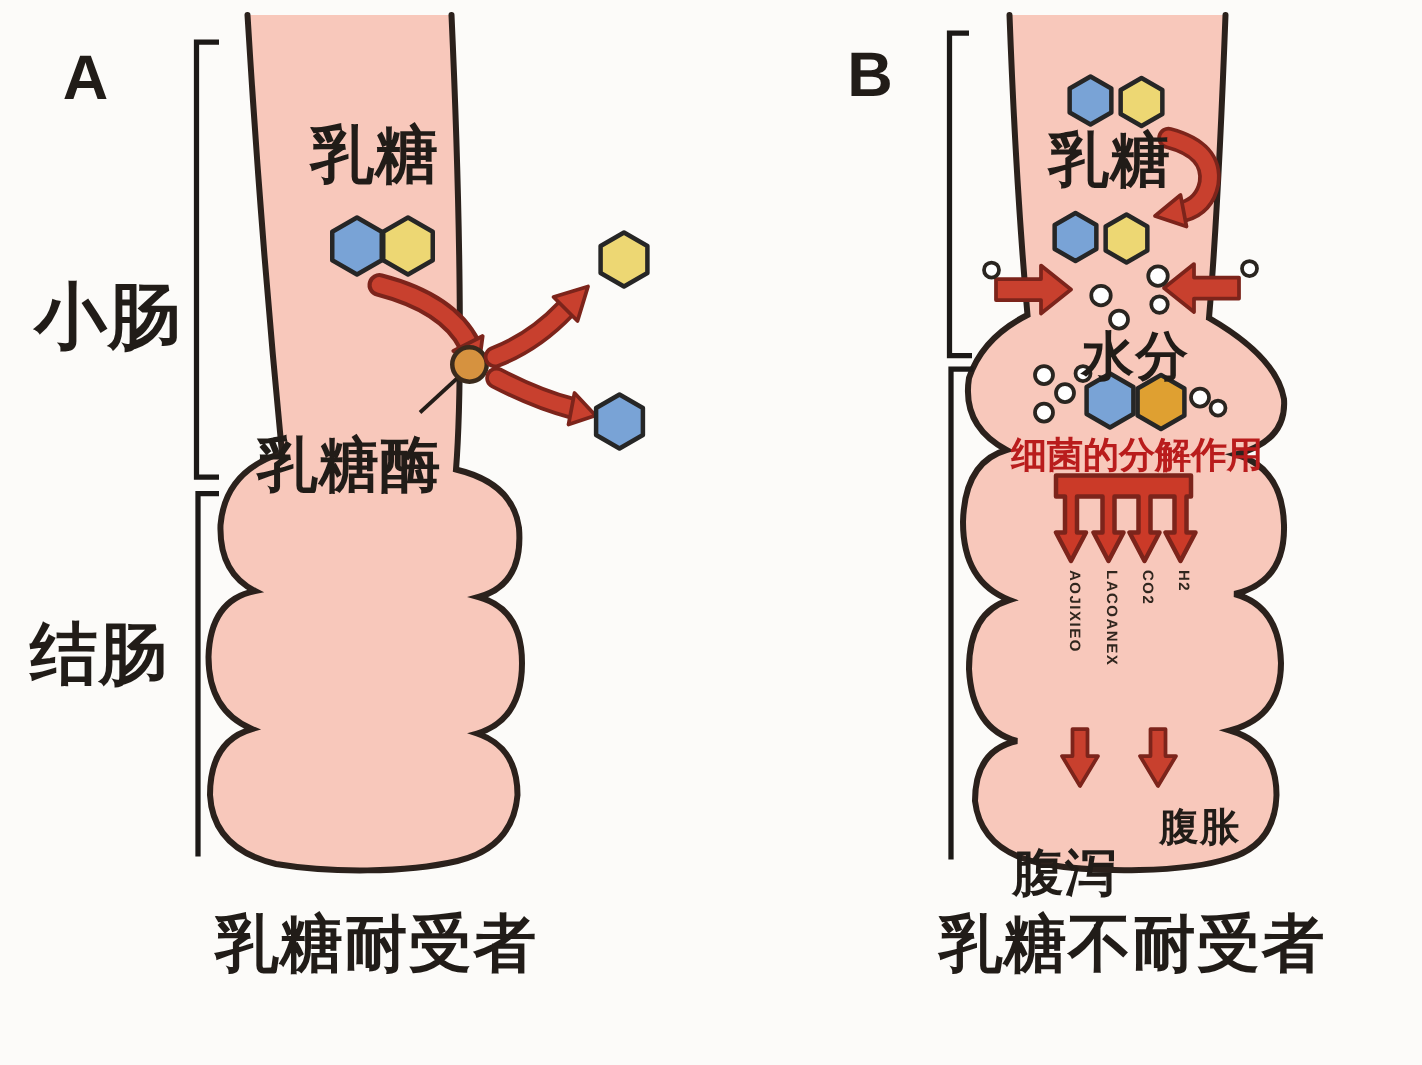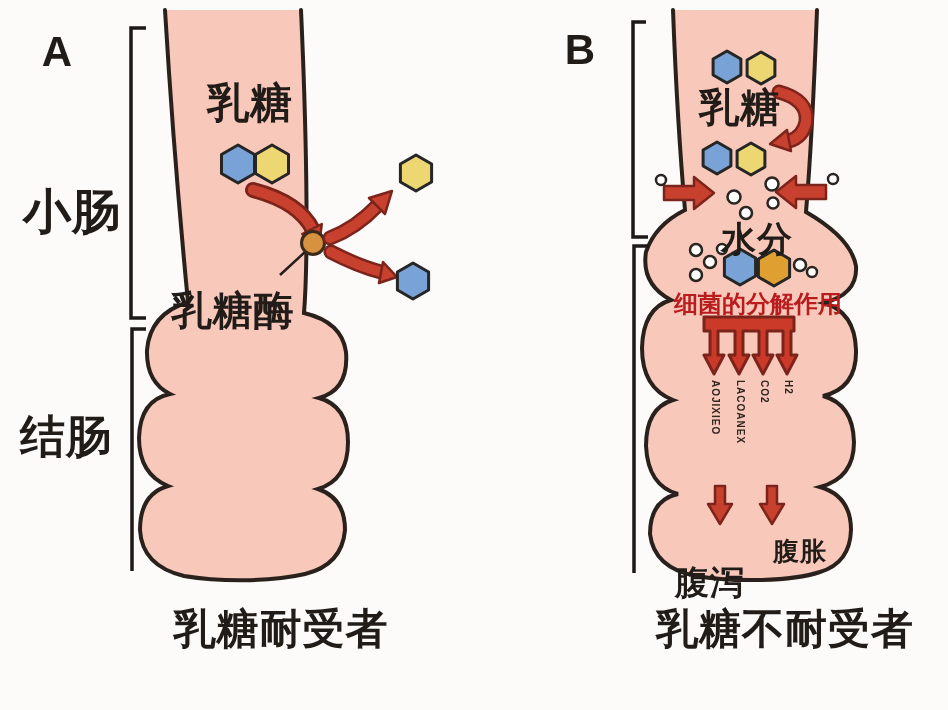--- a/index.html
+++ b/index.html
@@ -8,21 +8,21 @@
     background:#fcfbf9;
     font-family:"Liberation Sans","DejaVu Sans",sans-serif;
   }
   .canvas svg{position:absolute;left:0;top:0;}
   .t{
     position:absolute;transform:translate(-50%,-50%);
     font-weight:700;color:#211c18;white-space:nowrap;line-height:1;
     letter-spacing:1px;
   }
   .panel-letter{font-size:42px;letter-spacing:0;}
-  .cap{font-size:42px;margin-left:30px;}
+  .cap{font-size:42px;}
   .gas{
     position:absolute;font-weight:700;font-size:10px;color:#30261e;
     transform:rotate(90deg);transform-origin:0 0;white-space:nowrap;
     letter-spacing:1px;line-height:1;
   }
   .bacteria{font-size:24px;color:#b91c1c;letter-spacing:0;}
 </style>
 </head>
 <body>
 

